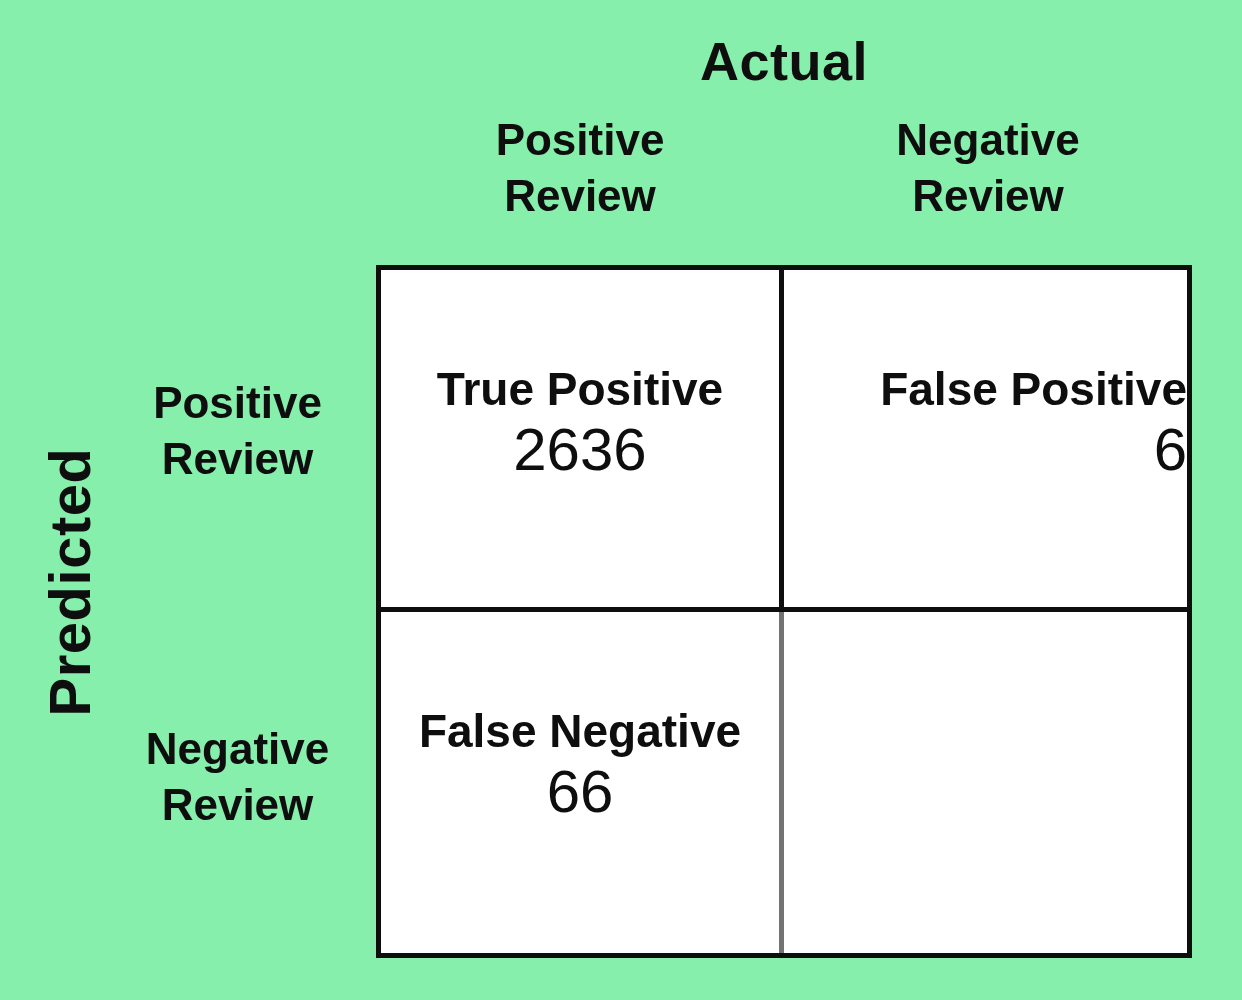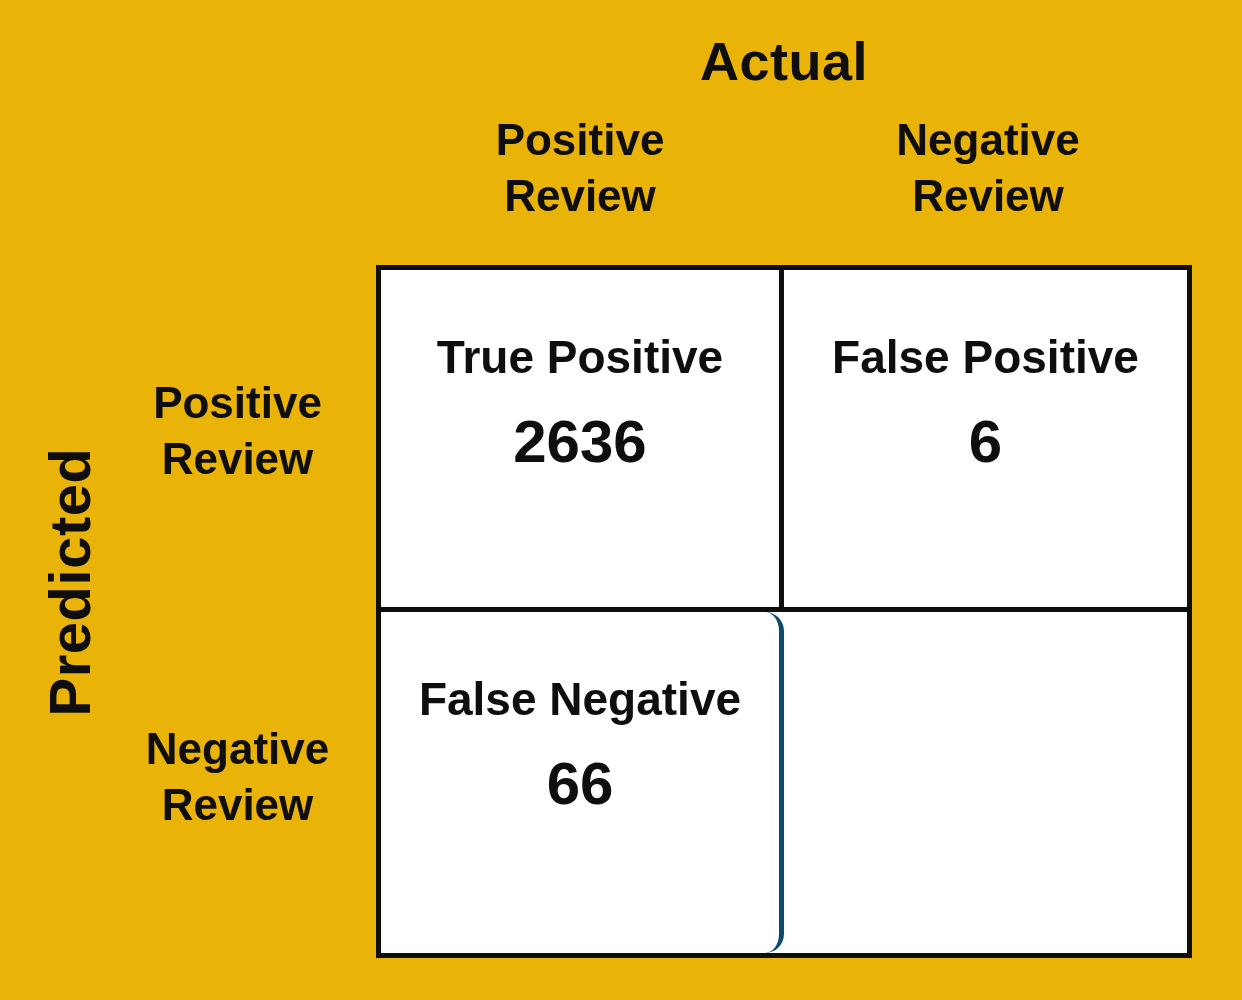--- a/index.html
+++ b/index.html
@@ -4,21 +4,21 @@
 <style>
   html, body {
     margin: 0;
     padding: 0;
     background: #ffffff;
   }
   .canvas {
     position: relative;
     width: 1242px;
     height: 1000px;
-    background: #eab308;
+    background: #86efac;
     font-family: "Liberation Sans", "DejaVu Sans", sans-serif;
     color: #0e0e0e;
     overflow: hidden;
   }
 
   
   .actual-title {
     position: absolute;
     left: 376px;
     top: 30px;
@@ -83,33 +83,33 @@
     background: #ffffff;
   }
   .cell {
     box-sizing: border-box;
     display: flex;
     flex-direction: column;
     align-items: center;
     padding-top: 60px;
   }
   .cell-tl { border-right: 5px solid #0e0e0e; border-bottom: 5px solid #0e0e0e; }
-  .cell-tr { border-bottom: 5px solid #0e0e0e; }
-  .cell-bl { border-right: 5px solid #0c4a6e; border-radius: 19px; }
+  .cell-tr { border-bottom: 5px solid #0e0e0e; align-items: flex-end; }
+  .cell-bl { border-right: 5px solid #737373; }
 
   .cell-label {
     font-size: 46px;
     font-weight: 700;
     line-height: 1.2;
     white-space: nowrap;
+    margin-top: 32px;
   }
   .cell-value {
-    margin-top: 24px;
     font-size: 60px;
-    font-weight: 700;
+    font-weight: 400;
     line-height: 1.1;
   }
 </style>
 </head>
 <body>
 
 <div class="canvas">
 
   <div class="actual-title">Actual</div>
 

